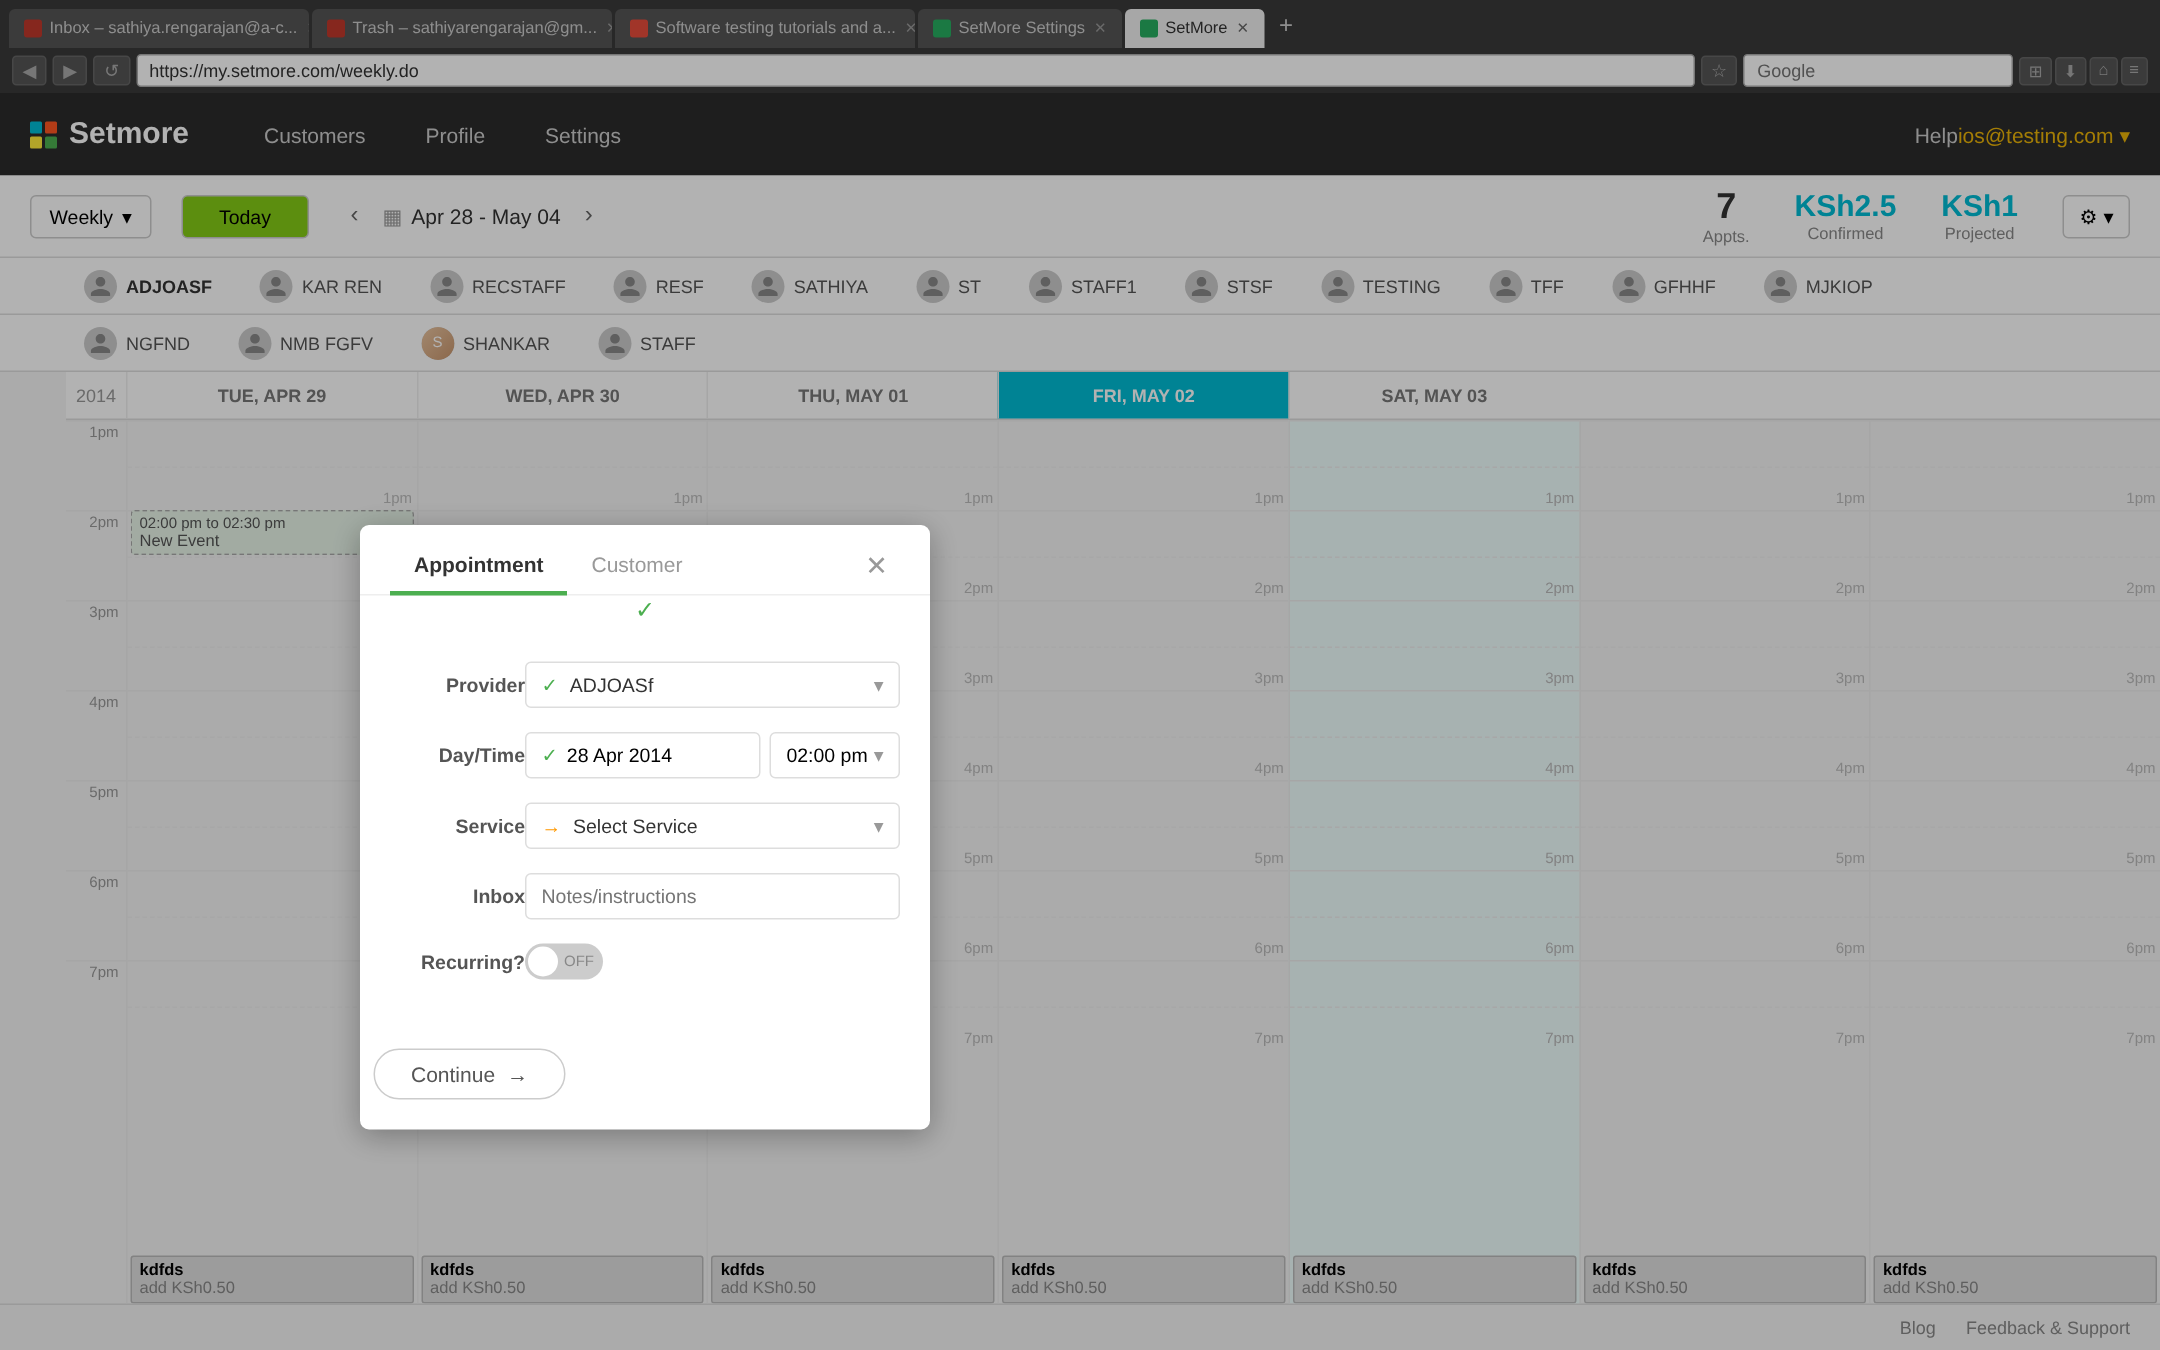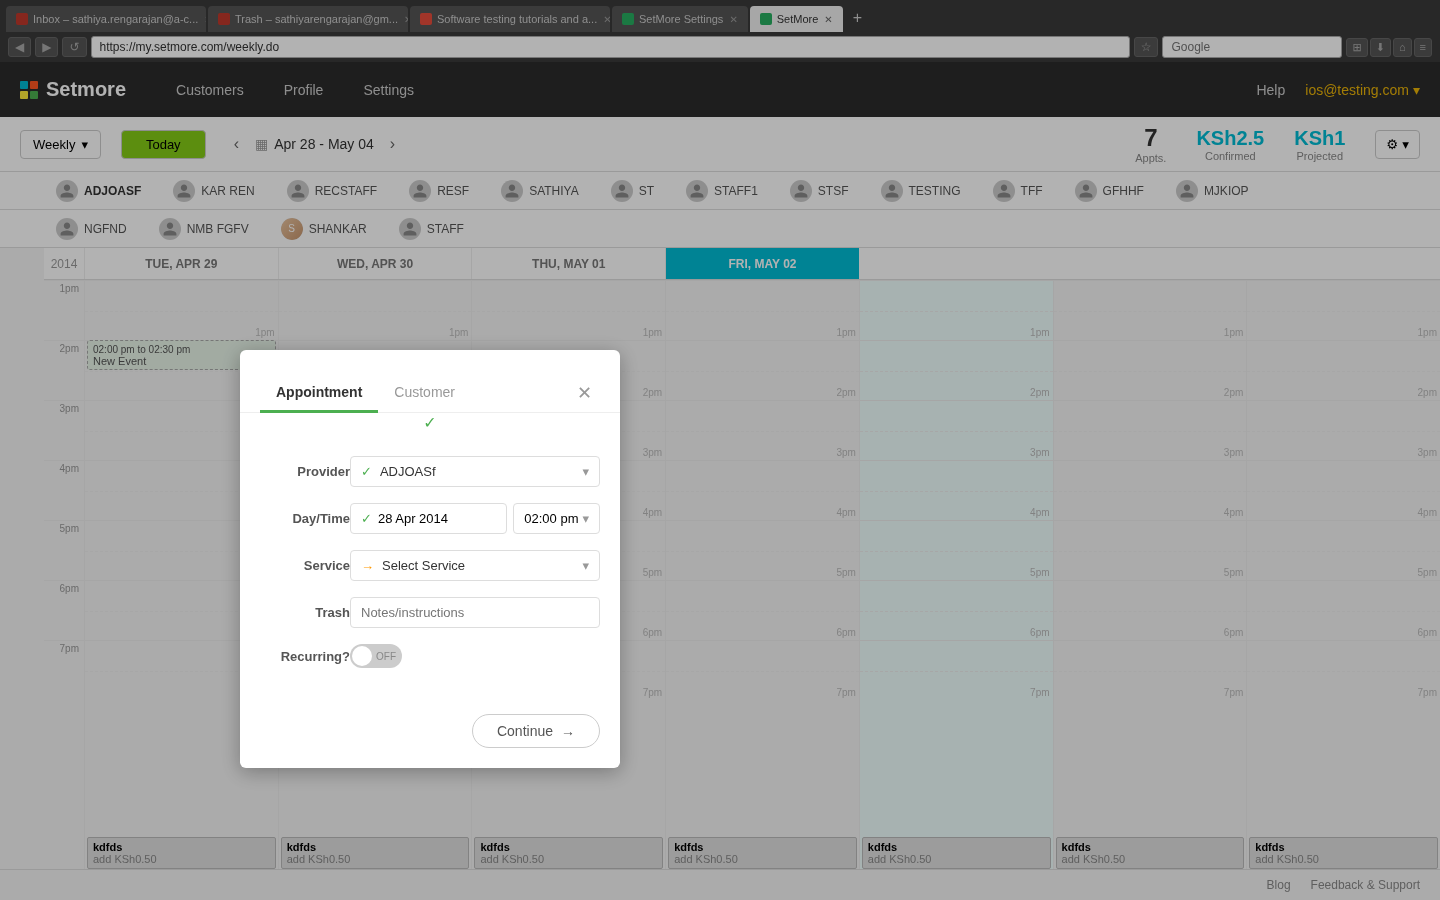--- a/index.html
+++ b/index.html
@@ -26,21 +26,21 @@
 
     
     .nav { background: #2c2c2c; height: 55px; display: flex; align-items: center; padding: 0 20px; }
     .nav-logo { display: flex; align-items: center; gap: 8px; margin-right: 30px; }
     .logo-icon { display: flex; gap: 2px; }
     .logo-dot { width: 8px; height: 8px; border-radius: 1px; }
     .logo-text { color: white; font-size: 20px; font-weight: bold; }
     .nav-links { display: flex; gap: 0; }
     .nav-link { color: #ccc; padding: 0 20px; height: 55px; display: flex; align-items: center; font-size: 14px; cursor: pointer; text-decoration: none; }
     .nav-link.active { color: white; border-bottom: 3px solid #00bcd4; }
-    .nav-right { margin-left: auto; display: flex; gap: 20px; }
+    .nav-right { margin-left: auto; display: flex; }
     .nav-help { color: #ccc; font-size: 14px; cursor: pointer; }
     .nav-user { color: #eab308; font-size: 14px; cursor: pointer; display: flex; align-items: center; gap: 4px; }
 
     
     .toolbar { background: white; height: 55px; display: flex; align-items: center; padding: 0 20px; border-bottom: 1px solid #ddd; gap: 20px; }
     .weekly-btn { border: 1px solid #ccc; border-radius: 4px; padding: 6px 12px; font-size: 13px; cursor: pointer; background: white; display: flex; align-items: center; gap: 6px; }
     .today-btn { border: 1px solid #ccc; border-radius: 4px; padding: 6px 24px; font-size: 13px; cursor: pointer; background: #84cc16; }
     .date-nav { display: flex; align-items: center; gap: 8px; }
     .date-nav-btn { background: none; border: none; font-size: 16px; cursor: pointer; color: #666; padding: 4px 8px; }
     .date-range { display: flex; align-items: center; gap: 6px; font-size: 14px; color: #333; }
@@ -72,39 +72,39 @@
     .day-col { border-left: 1px solid #eee; position: relative; }
     .hour-line { height: 60px; border-top: 1px solid #eee; position: relative; }
     .hour-line .half-line { position: absolute; top: 30px; left: 0; right: 0; border-top: 1px dashed #f0f0f0; }
 
     
     .event-block { position: absolute; left: 2px; right: 2px; background: #e8f5e9; border: 1px dashed #aaa; border-radius: 3px; padding: 3px 5px; font-size: 11px; color: #555; overflow: hidden; cursor: pointer; }
 
     
     .modal-overlay { position: fixed; top: 0; left: 0; right: 0; bottom: 0; background: rgba(0,0,0,0.3); z-index: 100; display: flex; align-items: center; justify-content: center; }
     .modal { background: white; border-radius: 6px; width: 380px; box-shadow: 0 4px 20px rgba(0,0,0,0.3); }
-    .modal-header { display: flex; align-items: center; padding: 24px 20px 0; border-bottom: 1px solid #eee; }
+    .modal-header { display: flex; align-items: center; padding: 8px 20px 0; border-bottom: 1px solid #eee; }
     .modal-tab { padding: 10px 16px; font-size: 14px; cursor: pointer; color: #999; border-bottom: 3px solid transparent; margin-bottom: -1px; }
     .modal-tab.active { color: #333; border-bottom: 3px solid #4caf50; font-weight: bold; }
     .modal-close { margin-left: auto; background: none; border: none; font-size: 18px; cursor: pointer; color: #999; padding: 4px 8px; }
     .modal-body { padding: 20px; }
     .form-row { display: flex; align-items: center; margin-bottom: 16px; }
     .form-label { width: 90px; font-size: 13px; color: #555; font-weight: bold; text-align: right; flex-shrink: 0; }
     .form-control-select { display: flex; align-items: center; border: 1px solid #ddd; border-radius: 4px; padding: 7px 10px; font-size: 13px; color: #333; background: white; cursor: pointer; flex: 1; }
     .form-control-select .check { color: #4caf50; margin-right: 8px; }
     .form-control-select .arrow-icon { color: #4caf50; margin-right: 8px; }
     .form-control-select .caret { margin-left: auto; color: #999; }
     .datetime-group { display: flex; gap: 6px; flex: 1; }
     .datetime-date { flex: 1; border: 1px solid #ddd; border-radius: 4px; padding: 7px 10px; font-size: 13px; display: flex; align-items: center; gap: 6px; cursor: pointer; }
     .datetime-time { border: 1px solid #ddd; border-radius: 4px; padding: 7px 10px; font-size: 13px; display: flex; align-items: center; gap: 4px; cursor: pointer; }
     .notes-input { flex: 1; border: 1px solid #ddd; border-radius: 4px; padding: 7px 10px; font-size: 13px; color: #aaa; background: white; }
     .toggle { display: flex; align-items: center; background: #ccc; border-radius: 12px; width: 52px; height: 24px; padding: 2px; cursor: pointer; }
     .toggle-knob { width: 20px; height: 20px; border-radius: 50%; background: white; }
     .toggle-label { font-size: 10px; color: #888; margin-left: 4px; }
-    .modal-footer { padding: 10px 20px 20px; display: flex; justify-content: flex-end; }
+    .modal-footer { padding: 10px 9px 20px; display: flex; justify-content: flex-start; }
     .continue-btn { border: 1px solid #ccc; border-radius: 20px; padding: 8px 24px; font-size: 14px; cursor: pointer; background: white; color: #555; display: flex; align-items: center; gap: 8px; }
   </style>
 </head>
 <body>
 
 <div class="browser-chrome">
   <div class="tab-bar">
     <div class="tab">
       <span class="favicon" style="background:#c0392b;"></span>
       <span>Inbox – sathiya.rengarajan@a-c...</span>
@@ -347,20 +347,21 @@
   </div>
 
   <div class="calendar-container">
 
     <div class="day-headers">
       <div class="year-cell">2014</div>
       <div class="day-header">TUE, APR 29</div>
       <div class="day-header">WED, APR 30</div>
       <div class="day-header">THU, MAY 01</div>
       <div class="day-header today">FRI, MAY 02</div>
+      <div class="day-header">SAT, MAY 03</div>
     </div>
 
     <div class="calendar-body" id="calBody">
 
       <div class="time-col">
         <div class="time-slot">1pm</div>
         <div class="time-slot">2pm</div>
         <div class="time-slot">3pm</div>
         <div class="time-slot">4pm</div>
         <div class="time-slot">5pm</div>
@@ -665,21 +666,21 @@
       <div class="form-row">
         <div class="form-label">Service</div>
         <div class="form-control-select">
           <span class="arrow-icon" style="color:#ff9800;">→</span>
           <span>Select Service</span>
           <span class="caret">▾</span>
         </div>
       </div>
 
       <div class="form-row">
-        <div class="form-label">Trash</div>
+        <div class="form-label">Inbox</div>
         <input class="notes-input" placeholder="Notes/instructions" style="">
       </div>
 
       <div class="form-row">
         <div class="form-label">Recurring?</div>
         <div class="toggle">
           <div class="toggle-knob"></div>
           <span class="toggle-label">OFF</span>
         </div>
       </div>

